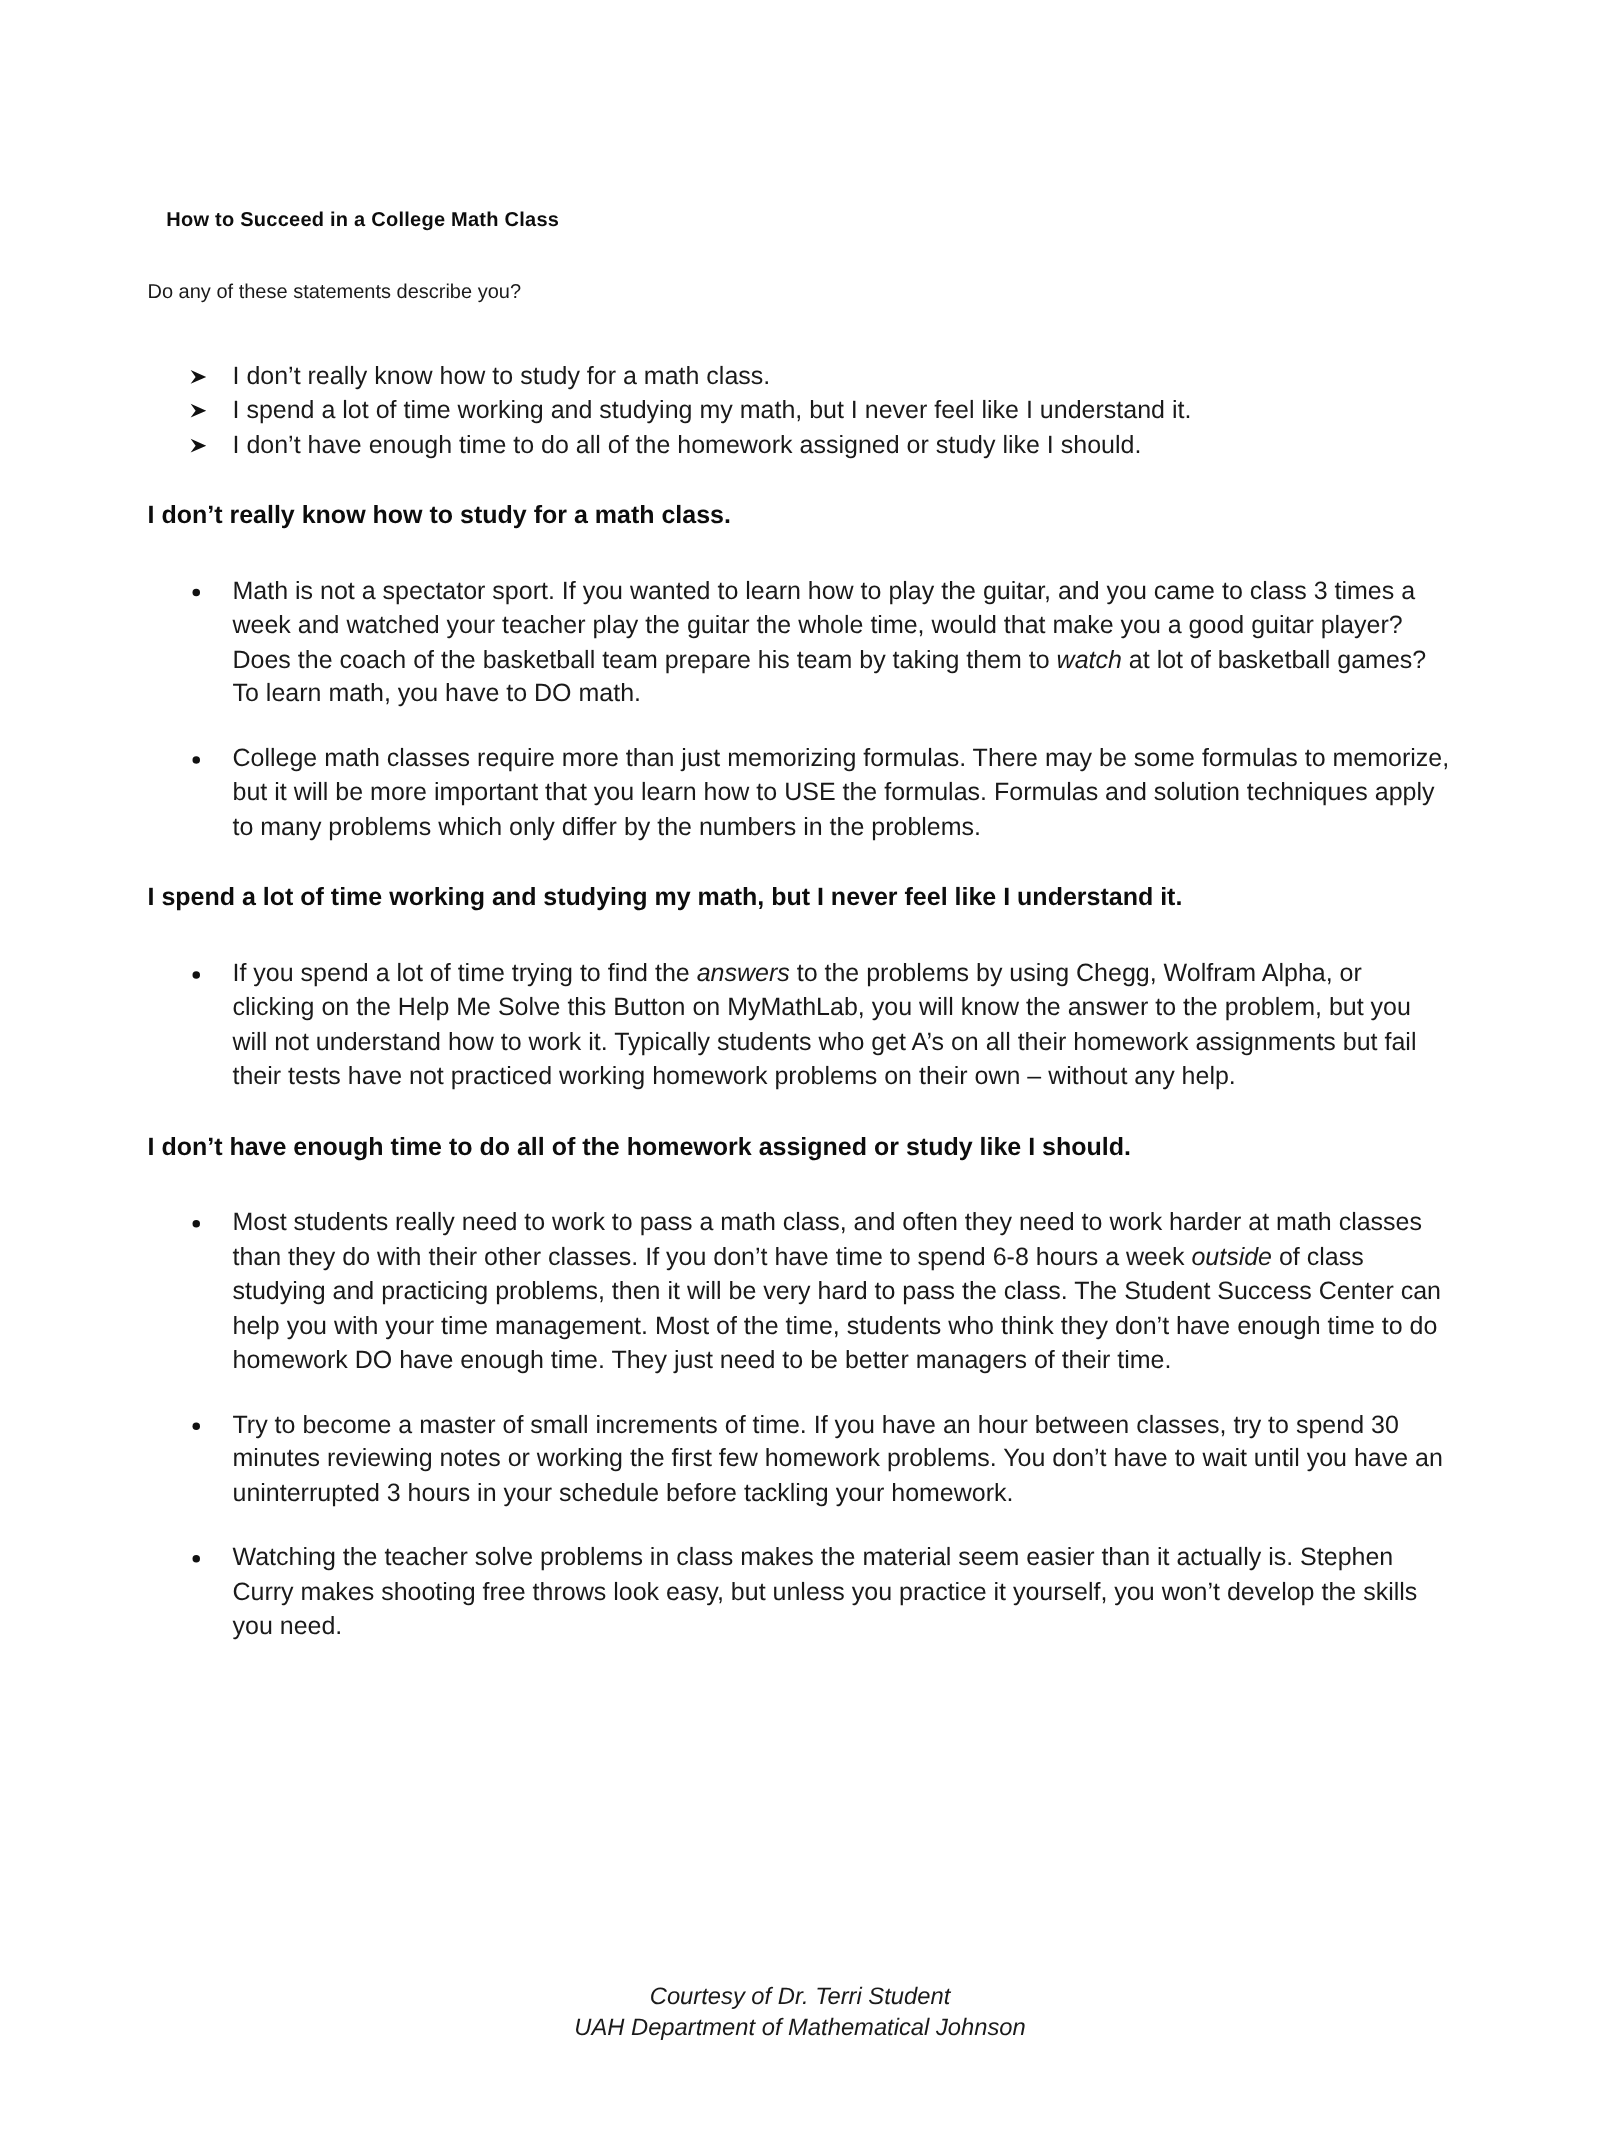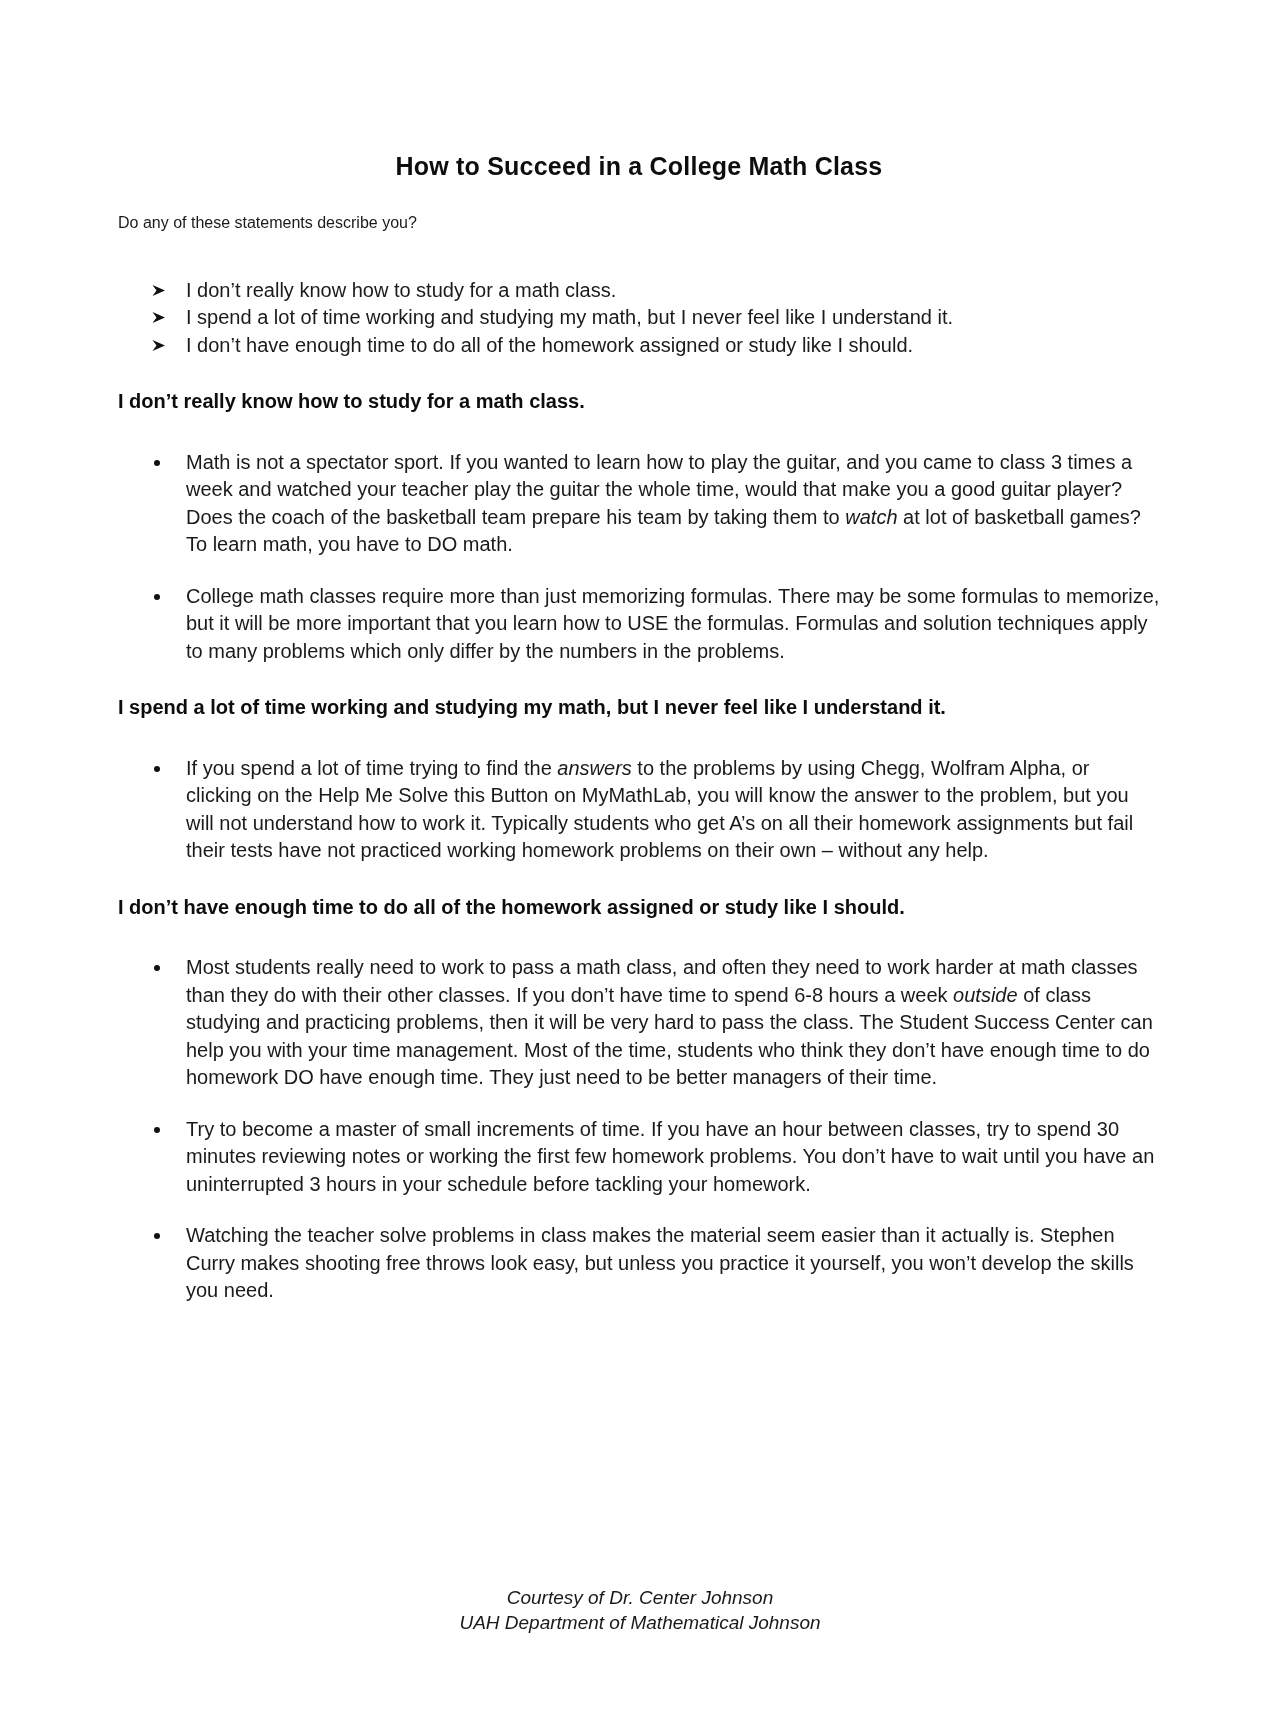--- a/index.html
+++ b/index.html
@@ -17,25 +17,25 @@
   .page {
     position: relative;
     width: 1280px;
     height: 1709px;
     background: #ffffff;
   }
   .content {
     padding: 148px 120px 0 118px;
   }
   h1.title {
-    margin: 4px;
-    font-size: 25px;
+    margin: 15px;
+    font-size: 16px;
     line-height: 28px;
     font-weight: 700;
-    text-align: center;
+    text-align: left;
     color: #0d0d0d;
     letter-spacing: 0.2px;
   }
   p.intro {
     margin: 29px 0 0 0;
     font-size: 16px;
     line-height: 27.5px;
   }
   ul {
     list-style: none;
@@ -165,16 +165,16 @@
       </li>
       <li class="bullet">
         <span class="dot-marker"></span>
         <span><span>Watching the teacher solve problems in class makes the material seem easier than it actually is. Stephen Curry makes shooting free throws look easy, but unless you practice it yourself, you won’t develop the skills you need.</span></span>
       </li>
     </ul>
 
   </div>
 
   <div class="footer">
-    <div>Courtesy of Dr. Center Johnson</div>
+    <div>Courtesy of Dr. Terri Student</div>
     <div>UAH Department of Mathematical Johnson</div>
   </div>
 </div>
 
 </body></html>

